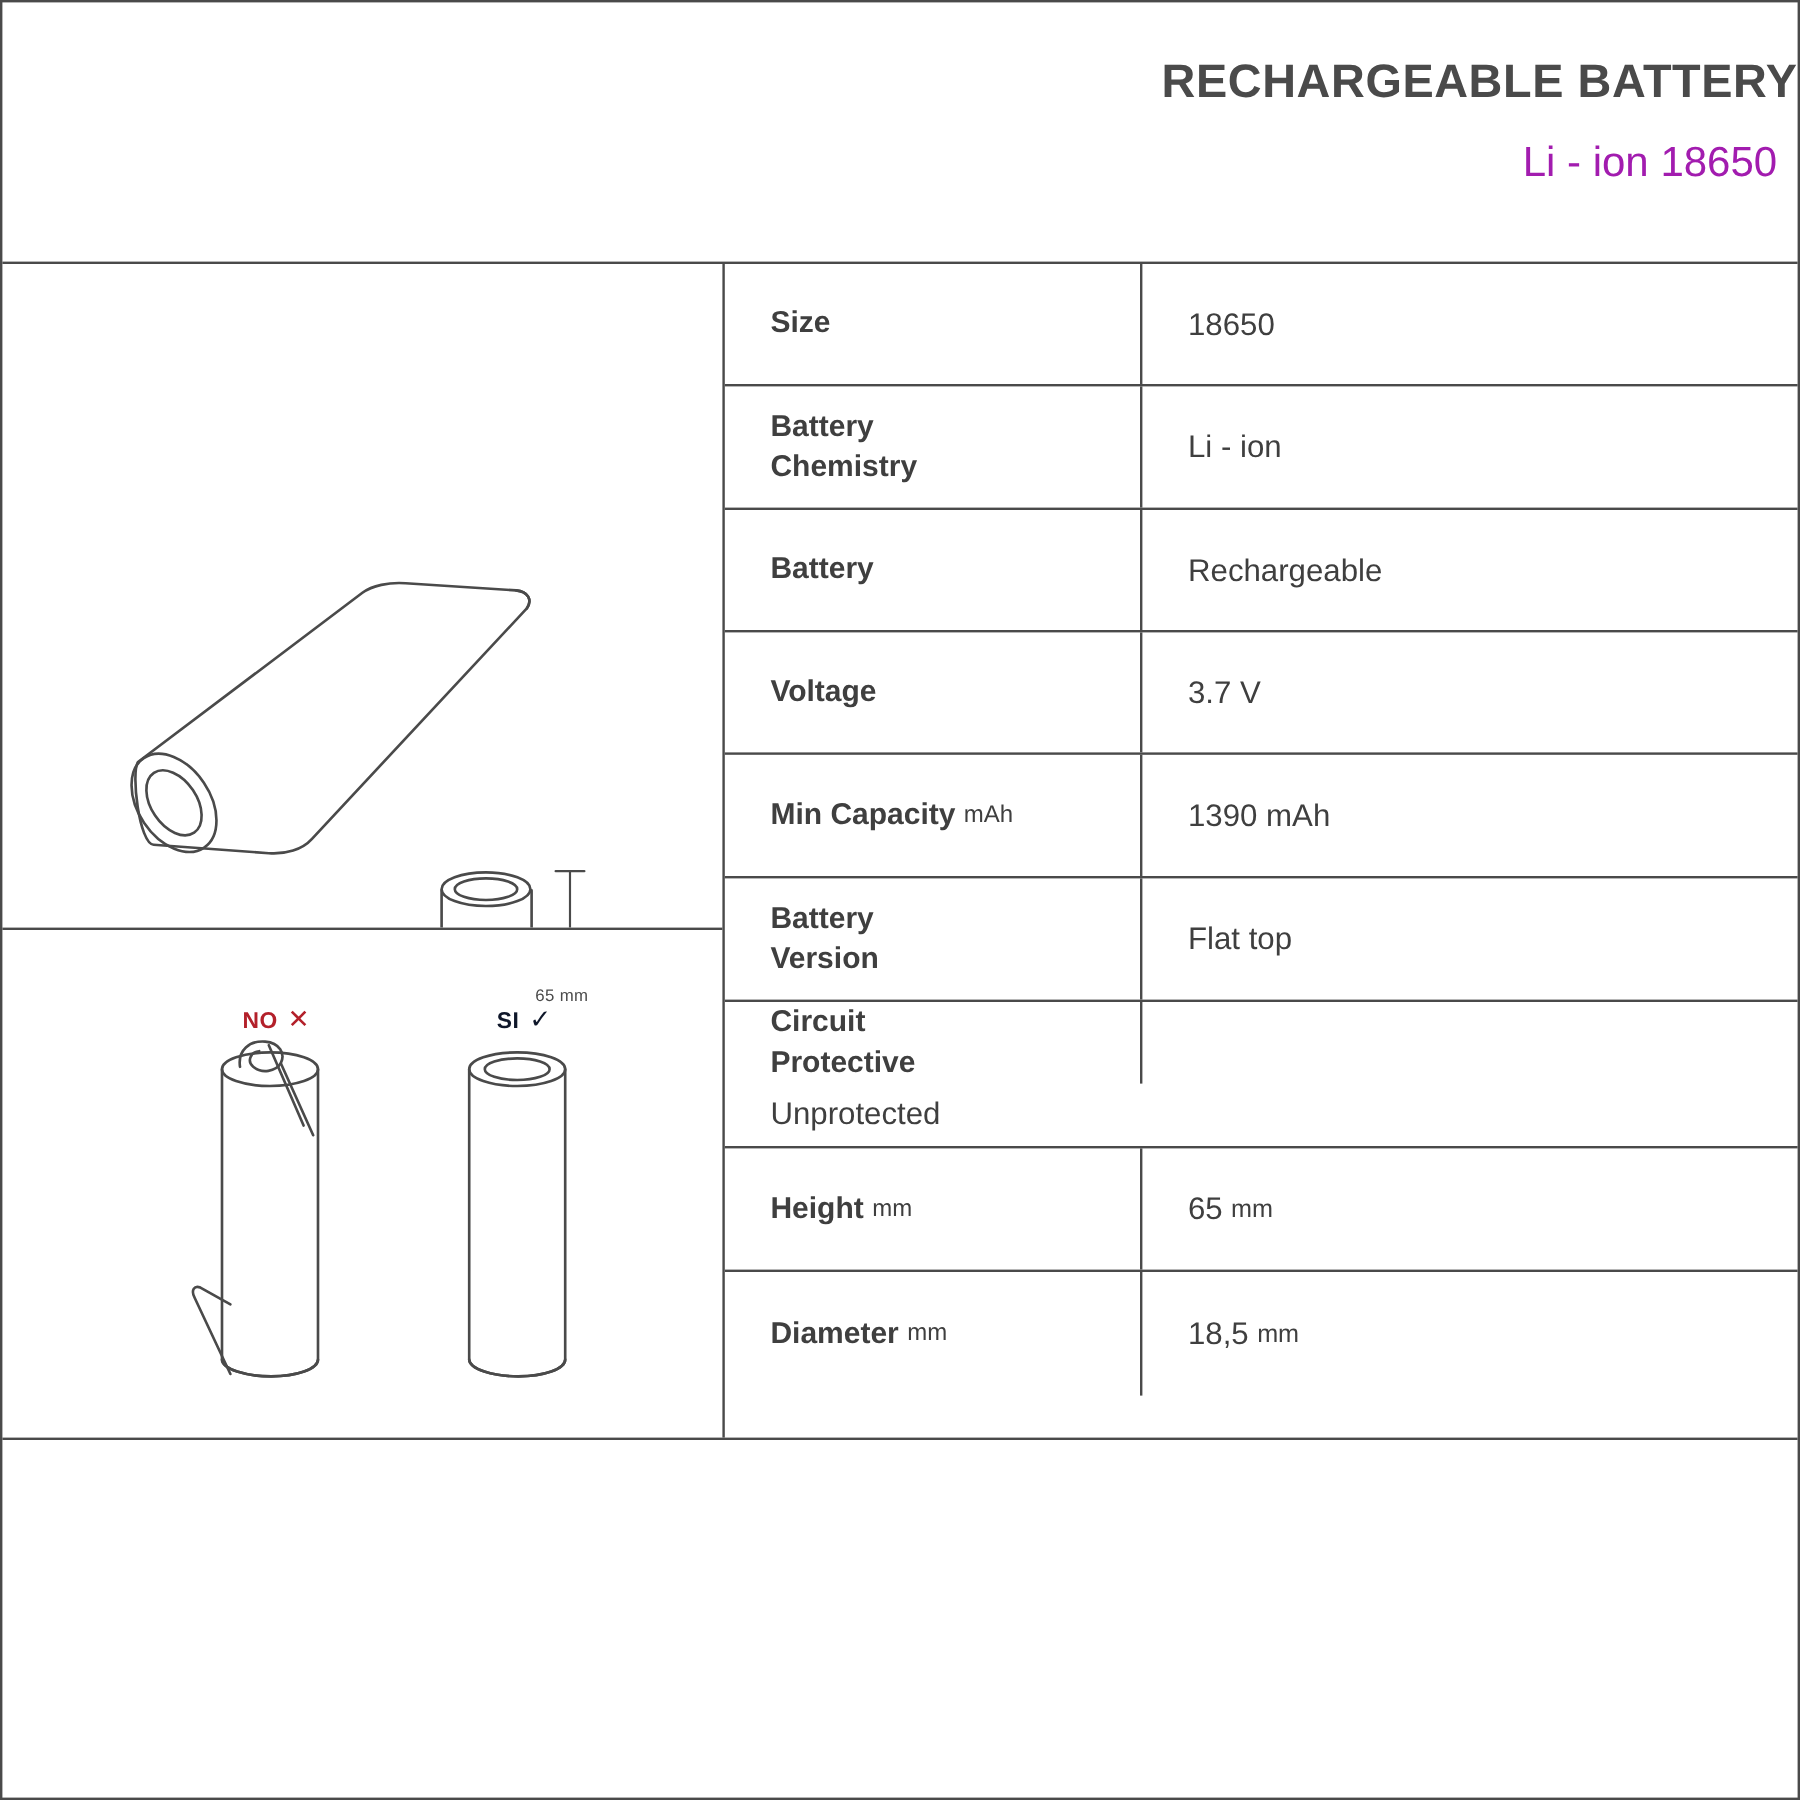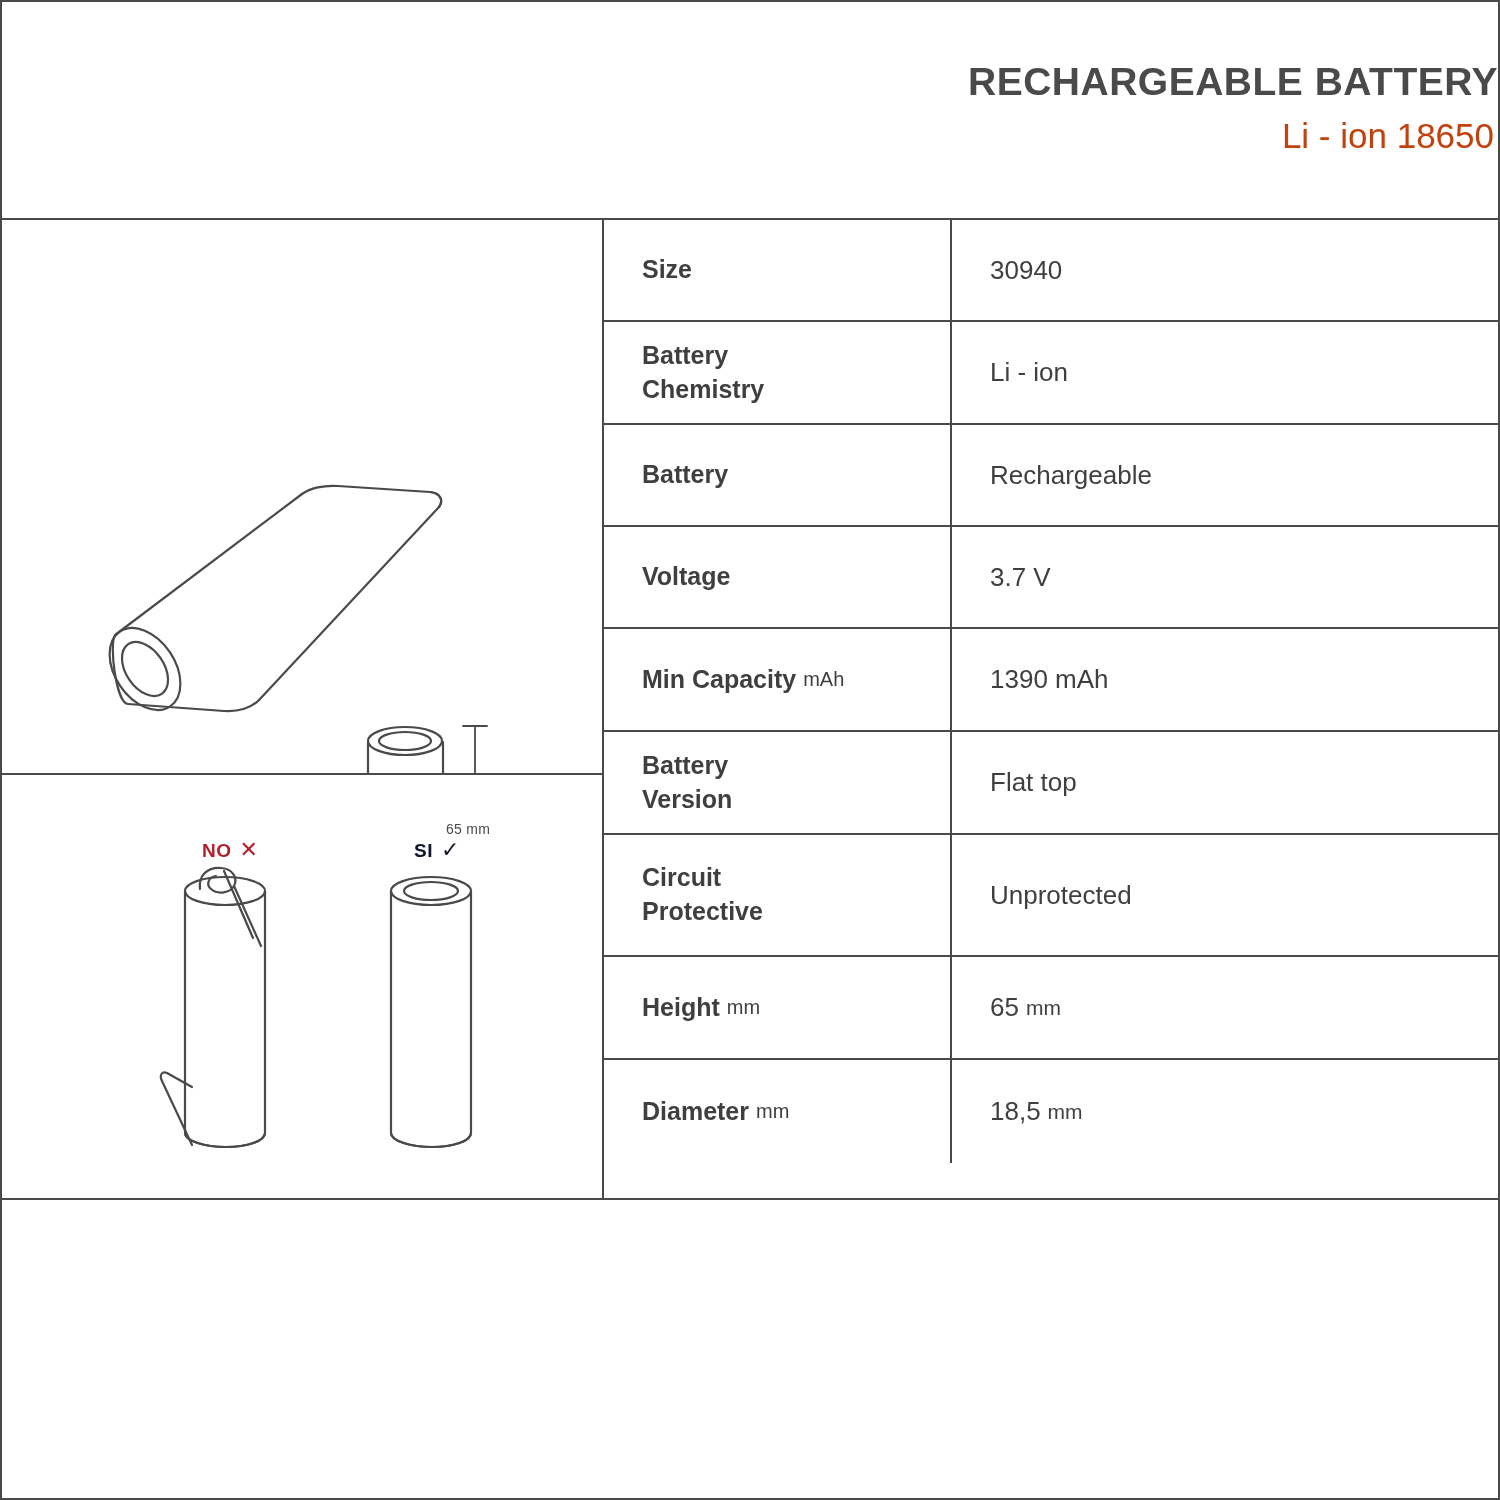--- a/index.html
+++ b/index.html
@@ -40,22 +40,22 @@
     font-size: 39px;
     font-weight: bold;
     letter-spacing: 0.5px;
     color: #4a4a4a;
     margin: 0 0 8px 0;
     text-align: center;
   }
   .subtitle {
     font-size: 35px;
     font-weight: 400;
-    color: #c2410c;
-    margin: 4px;
+    color: #a21caf;
+    margin: 17px;
     text-align: center;
   }
 
   
   .left-col {
     position: absolute;
     left: 0;
     top: 218px;
     width: 602px;
     height: 978px;
@@ -229,21 +229,21 @@
           <path d="M389 358 C389 366 409 372 430 372 C451 372 469 366 469 358"></path>
         </g>
       </svg>
     </div>
   </div>
 
   <div class="table">
 
     <div class="row row-h102">
       <div class="cell-key">Size</div>
-      <div class="cell-val">30940</div>
+      <div class="cell-val">18650</div>
     </div>
 
     <div class="row row-h103">
       <div class="cell-key" style="white-space:pre-line;">Battery
 Chemistry</div>
       <div class="cell-val">Li - ion</div>
     </div>
 
     <div class="row row-h102">
       <div class="cell-key">Battery</div>
@@ -262,21 +262,21 @@
       </div>
       <div class="cell-val">1390 mAh</div>
     </div>
 
     <div class="row row-h103">
       <div class="cell-key" style="white-space:pre-line;">Battery
 Version</div>
       <div class="cell-val">Flat top</div>
     </div>
 
-    <div class="row row-h122" style="height:122px;">
+    <div class="row row-h122" style="height:122px;flex-direction:column;">
       <div class="cell-key" style="white-space:pre-line;">Circuit
 Protective</div>
       <div class="cell-val">Unprotected</div>
     </div>
 
     <div class="row row-h103">
       <div class="cell-key">
         <span>Height</span>
           <span class="unit">mm</span>
       </div>

